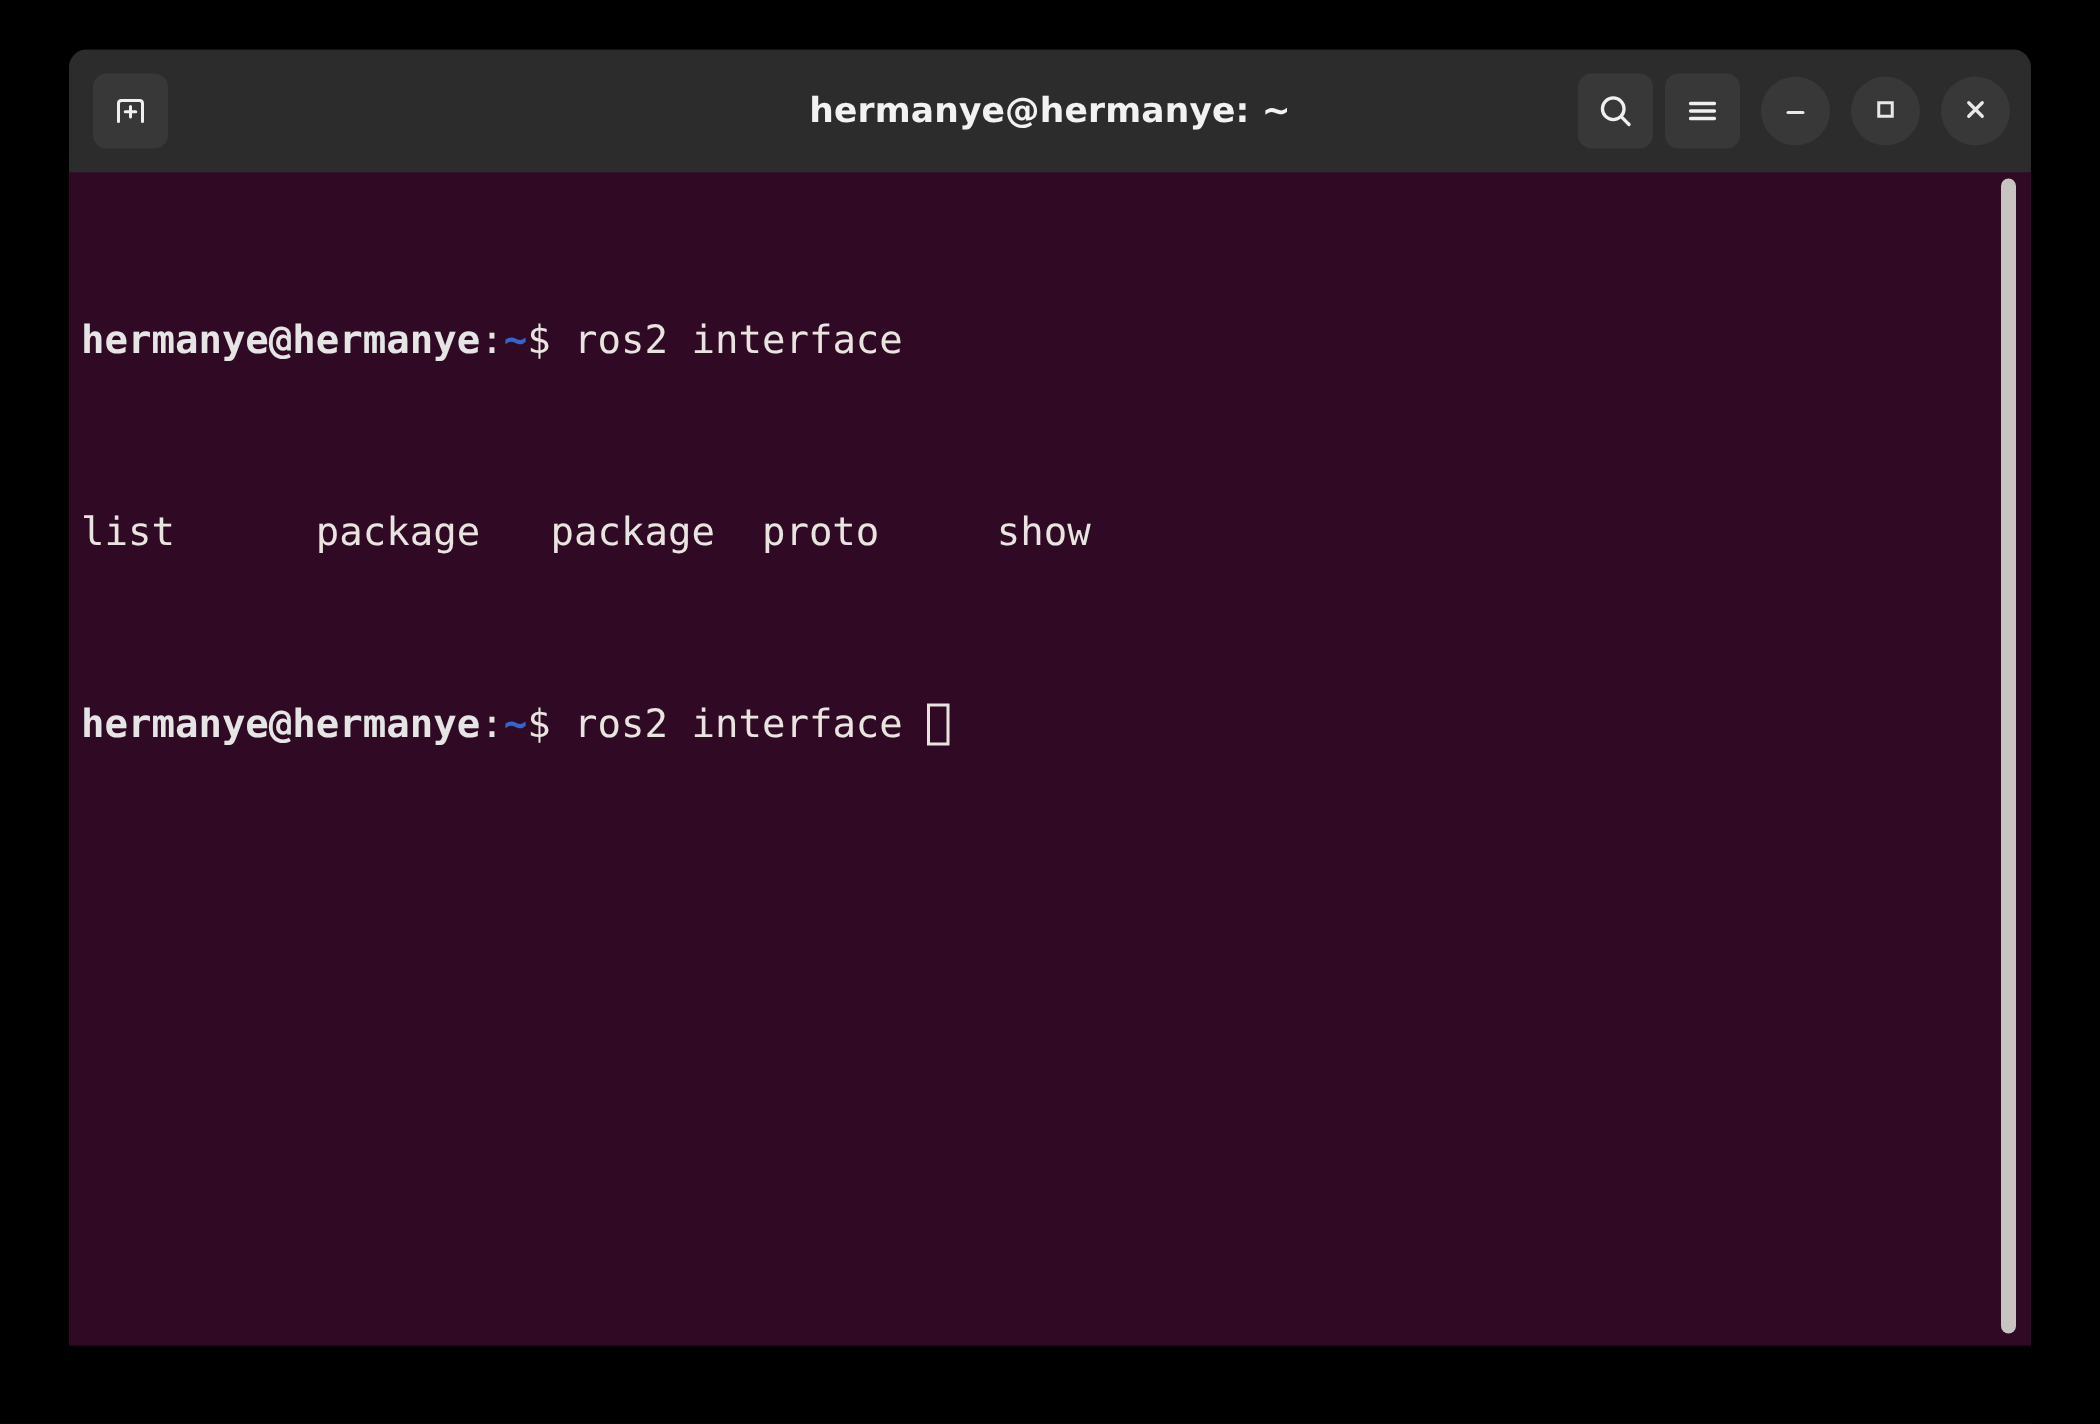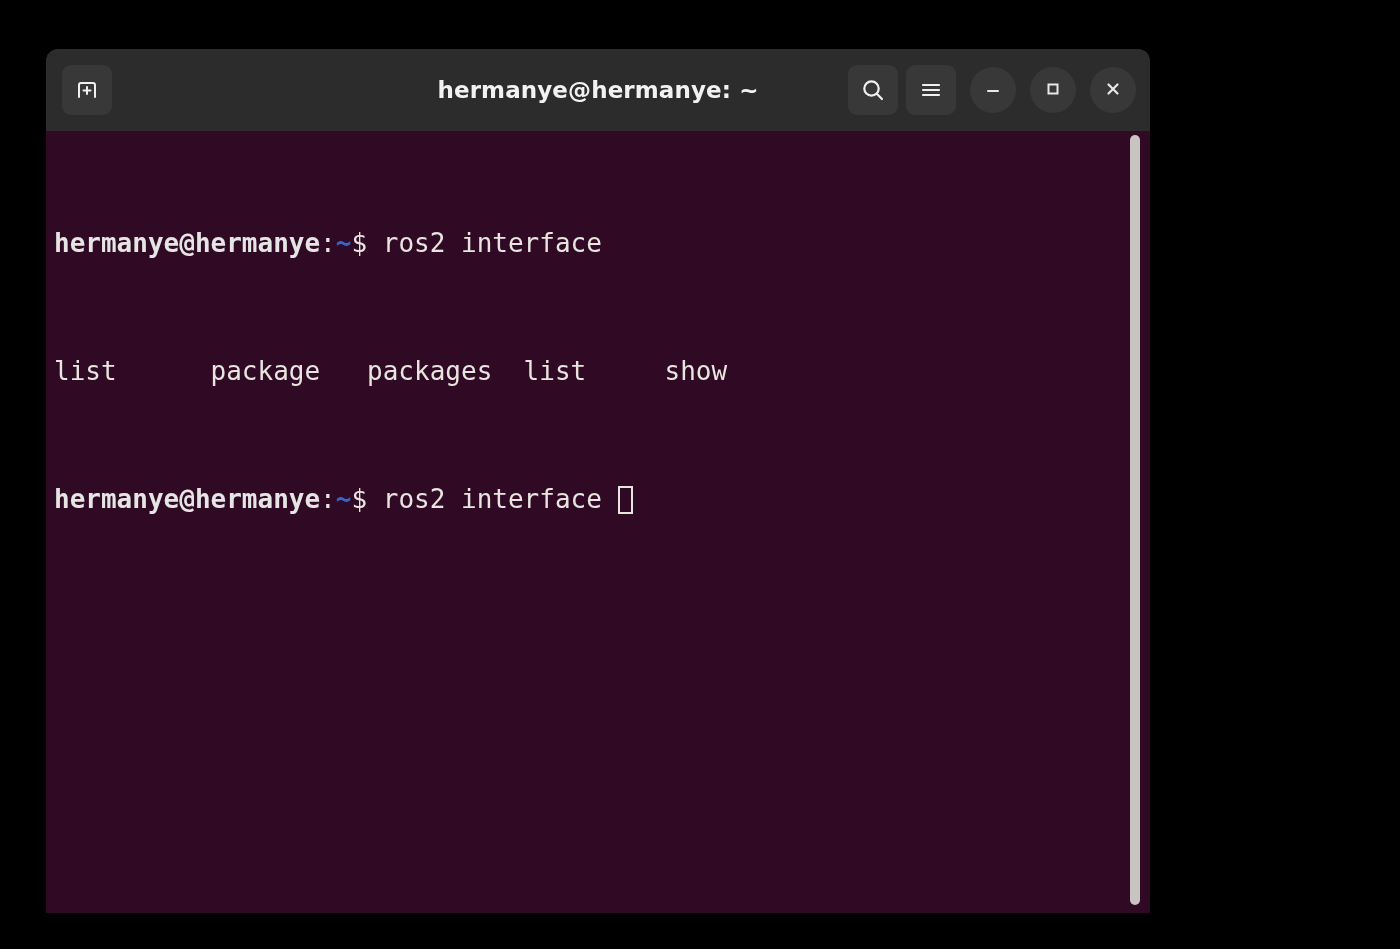--- a/index.html
+++ b/index.html
@@ -11,22 +11,22 @@
     overflow: hidden;
   }
   body {
     font-family: "DejaVu Sans", sans-serif;
   }
 
   
   #terminal-window {
     position: absolute;
     left: 46px;
-    top: 49px;
-    width: 1104px;
+    top: 33px;
+    width: 1308px;
     height: 864px;
     border-radius: 12px 12px 0 0;
     overflow: hidden;
     background: #300a24;
   }
 
   
   #title-bar {
     position: relative;
     height: 82px;
@@ -209,21 +209,21 @@
 
     </div>
   </div>
 
   <div id="terminal-body">
 
     <div id="terminal-text">
 
       <div class="tline"><span class="c-green">hermanye@hermanye</span><span class="c-white">:</span><span class="c-blue">~</span><span class="c-white">$ </span><span class="c-white">ros2 interface</span></div>
 
-      <div class="tline"><span class="c-white">list      package   packages  list     show</span></div>
+      <div class="tline"><span class="c-white">list      package   package  proto     show</span></div>
 
       <div class="tline"><span class="c-green">hermanye@hermanye</span><span class="c-white">:</span><span class="c-blue">~</span><span class="c-white">$ </span><span class="c-white">ros2 interface </span><span class="cursor-block"></span></div>
 
     </div>
 
     <div id="scrollbar-track">
       <div id="scrollbar-thumb"></div>
     </div>
 
   </div>

